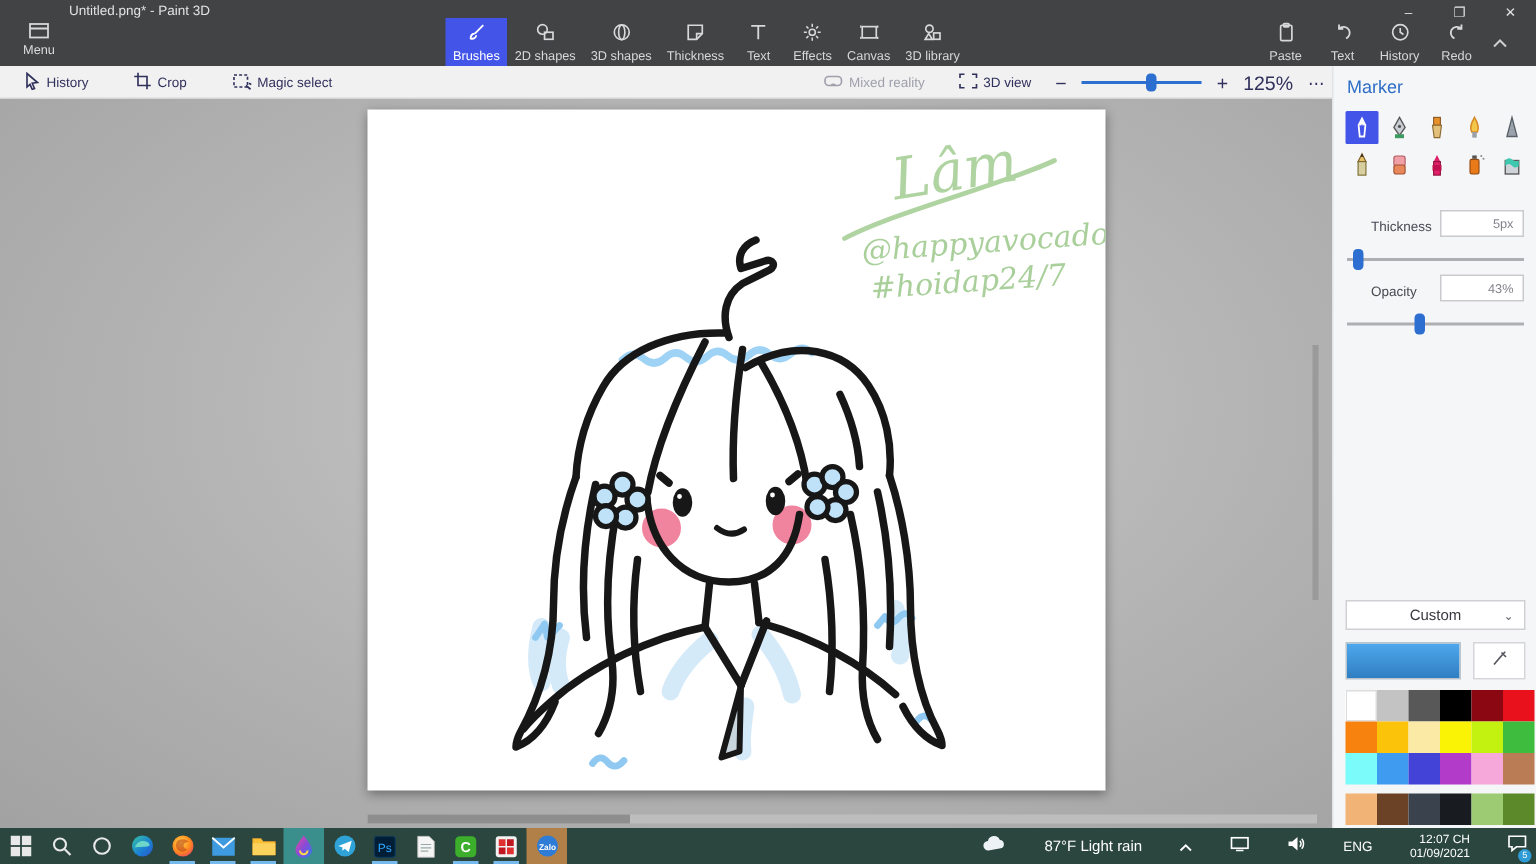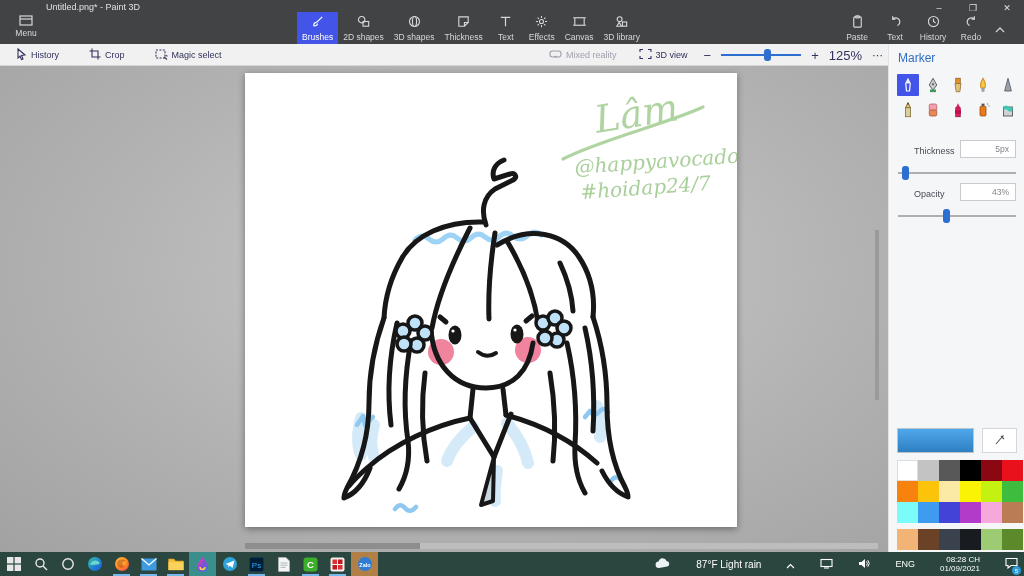--- a/index.html
+++ b/index.html
@@ -393,20 +393,24 @@
   <div class="ptrack" style="top:128px;">
       <div class="pthumb" style="left:4px;"></div>
     </div>
 
   <div class="plabel" style="top:145px;">Opacity</div>
   <div class="pinput" style="top:139px;">43%</div>
   <div class="ptrack" style="top:171px;">
       <div class="pthumb" style="left:45px;"></div>
     </div>
 
+  <div id="custom-dd">
+    <span>Custom</span>
+    <span class="chev">⌄</span>
+  </div>
 
   <div id="current-color" style="background: linear-gradient(rgb(79, 168, 236), rgb(47, 126, 194));"></div>
   <div id="eyedropper">
     <span><svg width="12" height="12" viewBox="0 0 12 12" fill="none" stroke="#55555E" stroke-width="1.1">
           <path d="M2,10 L8,3 M8,3 L9.5,1.5 M7,2 L10,5"></path>
         </svg></span>
   </div>
 
   <div id="palette-main" class="palette">
       <div class="swatch" style="background: rgb(255, 255, 255); box-shadow: rgb(221, 221, 221) 0px 0px 0px 1px inset;"></div>
@@ -560,21 +564,21 @@
     <span><svg width="13" height="11" viewBox="0 0 13 11" fill="none" stroke="#fff" stroke-width="1.1">
           <rect x="1" y="1.5" width="11" height="7"></rect>
           <path d="M4,10 h5"></path>
         </svg></span>
     <span><svg width="12" height="11" viewBox="0 0 12 11">
           <polygon points="1,4 3.5,4 7,1 7,10 3.5,7 1,7" fill="#fff"></polygon>
           <path d="M8.5,3.5 a3,3 0 0 1 0,4 M9.8,2.2 a5,5 0 0 1 0,6.6" stroke="#fff" stroke-width="1" fill="none"></path>
         </svg></span>
     <span class="txt" style="font-size:9px;">ENG</span>
     <div id="clock">
-      <div>08:28 CH</div>
+      <div>12:07 CH</div>
       <div>01/09/2021</div>
     </div>
     <span style="position:relative; margin-right:4px;">
       <svg width="13" height="12" viewBox="0 0 13 12" fill="none" stroke="#fff" stroke-width="1.1">
           <path d="M1,1.5 H12 V8.5 H6 L3,11 V8.5 H1 Z"></path>
         </svg>
       <span id="ac-badge">5</span>
     </span>
   </div>
 </div>

